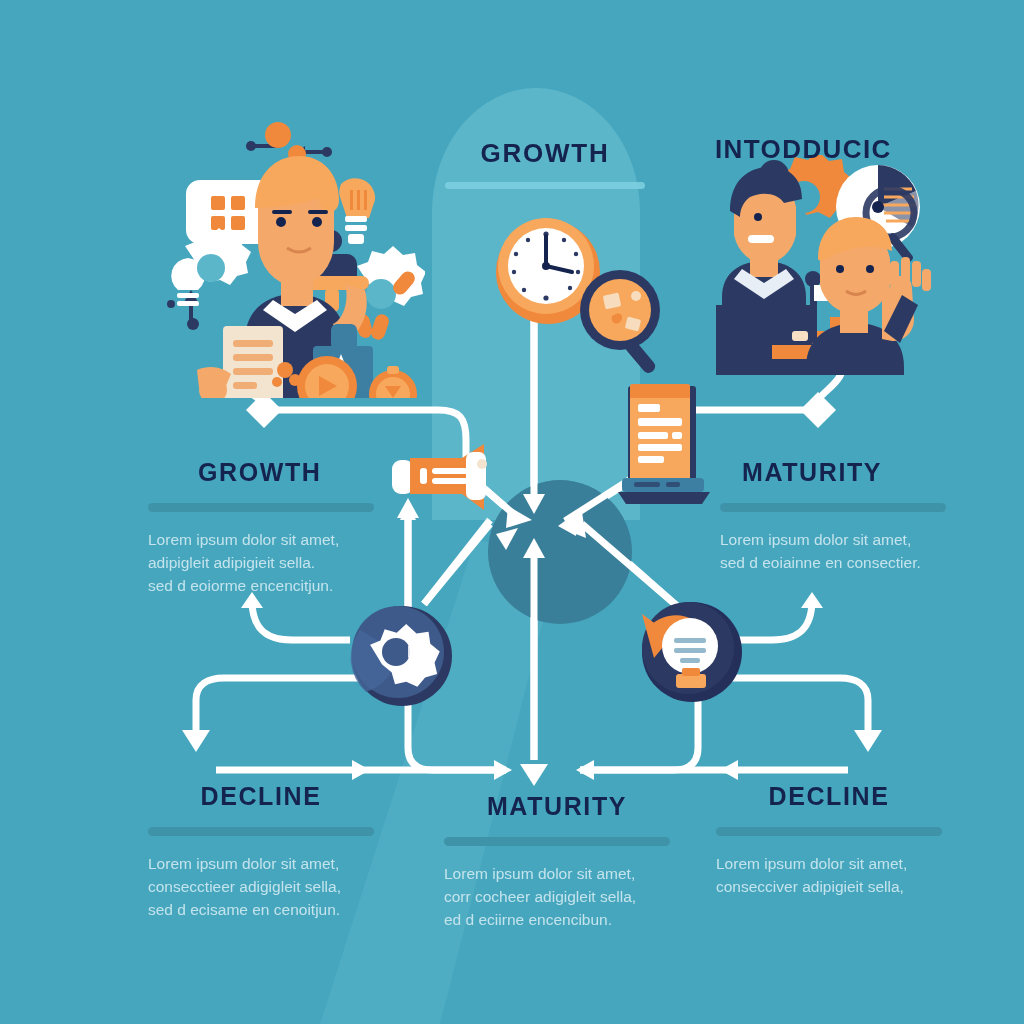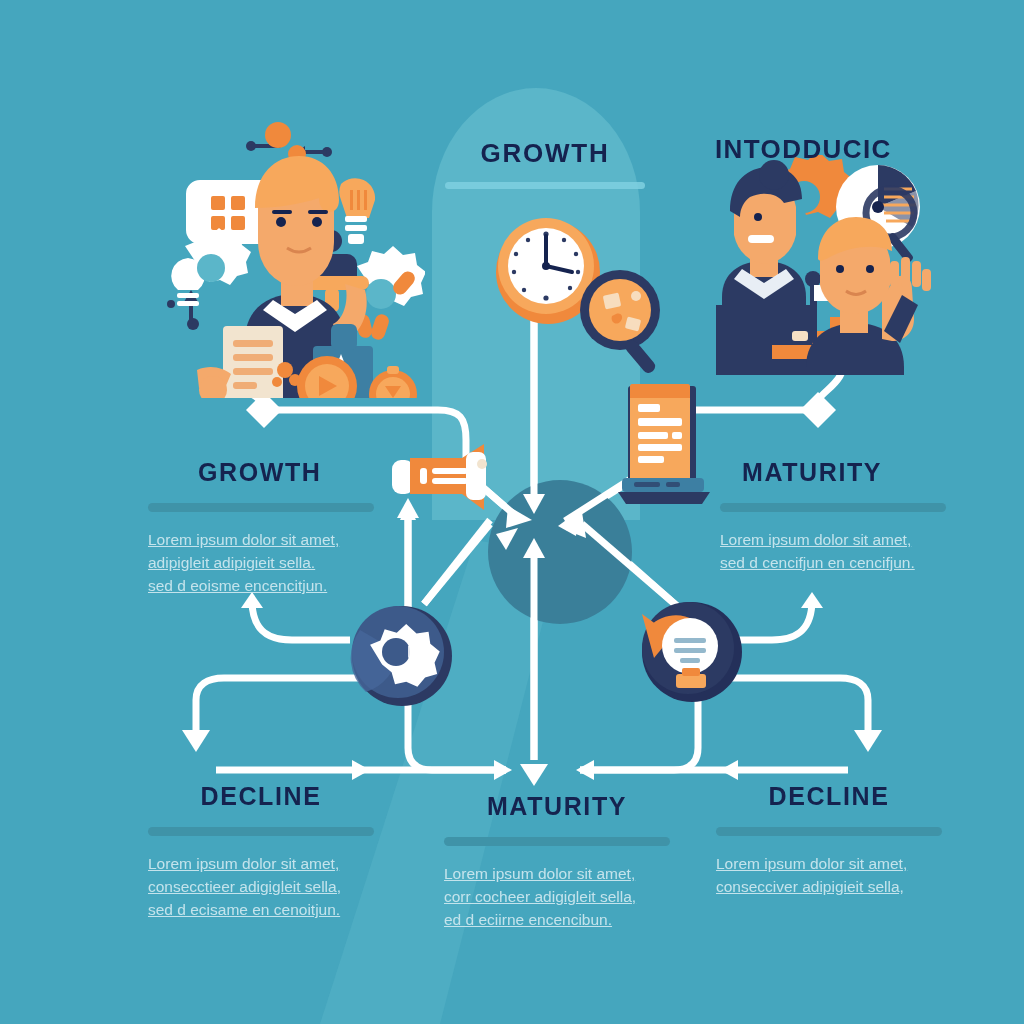--- a/index.html
+++ b/index.html
@@ -15,21 +15,20 @@
   
   .blk{position:absolute;}
   .h{
     color:#15234f;font-weight:bold;letter-spacing:1.6px;
     font-size:25px;line-height:1;white-space:nowrap;
   }
   .rule{height:9px;border-radius:5px;background:#3f93a8;margin-top:18px;}
   .body{
     margin-top:17px;color:#cfe9f0;font-size:15.5px;line-height:1.48;
     opacity:.92;
-    text-decoration:underline;
   }
   .body div{white-space:nowrap;}
 
   .tc{text-align:center;}
   .tc .h{}
   .tl .h{text-align:left;}
 
   
   .archtitle{
     position:absolute;left:425px;top:140px;width:200px;text-align:center;
@@ -443,30 +442,30 @@
   <div class="toptitle">
     <div class="h">INTODDUCIC</div>
   </div>
 
   <div class="blk tl" style="left:128px;top:460px;width:226px;">
     <div class="h" style="padding-left:50px;">GROWTH</div>
     <div class="rule"></div>
     <div class="body">
       <div>Lorem ipsum dolor sit amet,</div>
       <div>adipigleit adipigieit sella.</div>
-      <div>sed d eoisme encencitjun.</div>
+      <div>sed d eoiorme encencitjun.</div>
     </div>
   </div>
 
   <div class="blk tl" style="left:700px;top:460px;width:226px;">
     <div class="h" style="padding-left:22px;">MATURITY</div>
     <div class="rule"></div>
     <div class="body">
       <div>Lorem ipsum dolor sit amet,</div>
-      <div>sed d cencifjun en cencifjun.</div>
+      <div>sed d eoiainne en consectier.</div>
     </div>
   </div>
 
   <div class="blk tc" style="left:128px;top:784px;width:226px;">
     <div class="h">DECLINE</div>
     <div class="rule"></div>
     <div class="body" style="text-align:left;">
       <div>Lorem ipsum dolor sit amet,</div>
       <div>consecctieer adigigleit sella,</div>
       <div>sed d ecisame en cenoitjun.</div>

